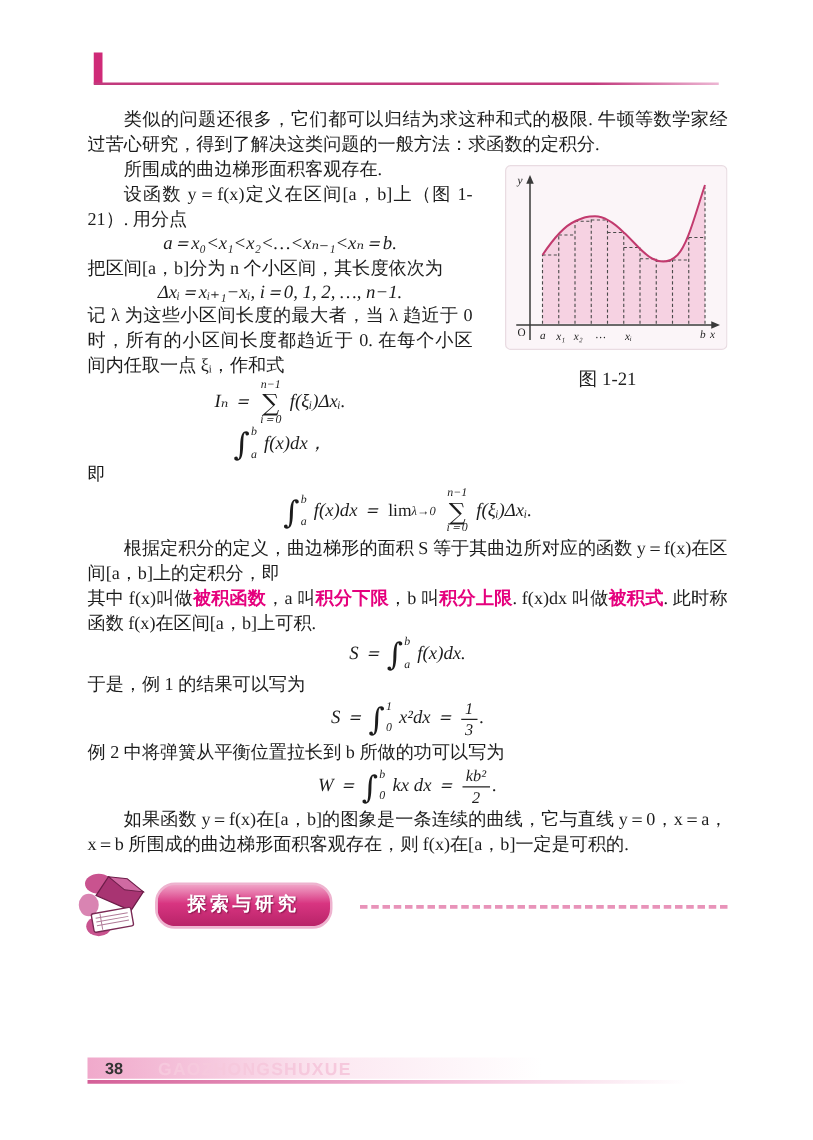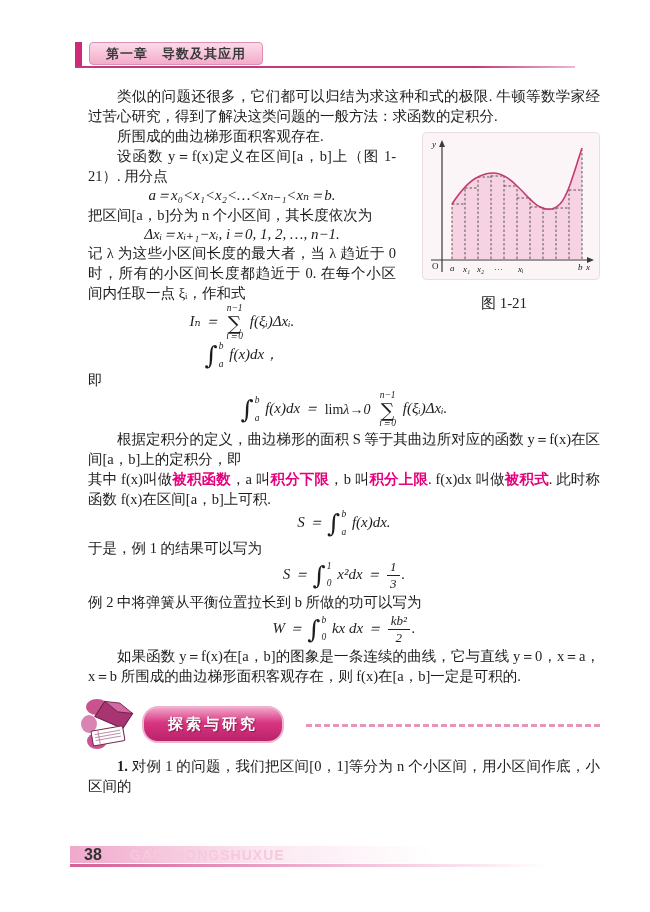--- a/index.html
+++ b/index.html
@@ -10,39 +10,39 @@
   .header{position:absolute;left:75px;top:42px;width:500px;}
   .header-row{display:flex;align-items:flex-start;height:24px;}
   .header-bar{width:7px;height:25px;background:#d4places;background:#cf2a78;}
   .chapter-label{margin-left:7px;background:linear-gradient(180deg,#fbdcE9,#f3abca);
         border:1px solid #dd8fb4;border-radius:4px;padding:3px 16px 2px;
         font-weight:bold;font-size:13px;color:#3a3a3a;letter-spacing:1px;line-height:16px;}
   .header-rule{position:absolute;left:0;top:24px;width:500px;height:2px;
         background:linear-gradient(to right,#c23a7d 80%,#edb6d3);}
 
   
-  .content{position:absolute;left:88px;top:86px;width:512px;font-size:14.5px;line-height:20px;}
+  .content{position:absolute;left:70px;top:86px;width:512px;font-size:14.5px;line-height:20px;}
   .p{margin:0;text-align:justify;}
   .indent{text-indent:2em;}
   .hl{color:#e5007d;font-weight:bold;}
 
   
   .formula{text-align:center;margin:1px 0;font-size:15px;font-style:italic;line-height:1.1;}
   .int{display:inline-flex;align-items:center;vertical-align:middle;font-style:normal;}
   .int-sign{font-size:25px;line-height:1;font-family:"DejaVu Serif",serif;}
   .int-lims{display:inline-flex;flex-direction:column;justify-content:space-between;
         height:27px;margin:0 2px 0 1px;font-size:9.5px;font-style:italic;line-height:1;}
   .int-lims .u{align-self:flex-end;}
   .int-lims .l{align-self:flex-start;}
   .sig{display:inline-flex;flex-direction:column;align-items:center;vertical-align:middle;
         margin:0 3px;font-size:9.5px;line-height:1;font-style:italic;}
   .sig-mid{font-size:19px;font-style:normal;line-height:.95;font-family:"DejaVu Serif",serif;}
   .lim{display:inline-flex;align-items:center;vertical-align:middle;
         font-style:normal;font-size:14px;line-height:1;margin:0 2px;}
-  .lim-sub{font-size:14px;font-style:italic;margin-top:1px;}
+  .lim-sub{font-size:10px;font-style:italic;margin-top:1px;}
   .frac{display:inline-flex;flex-direction:column;align-items:center;vertical-align:middle;
         font-size:13px;line-height:1.2;margin:0 2px;}
   .frac .num{border-bottom:1px solid #222;padding:0 3px;}
 
   
   .figure{float:right;width:192px;height:224px;margin:6px 0 0 12px;text-align:center;}
   .fig-panel{width:178px;height:148px;margin-left:14px;}
   .fig-caption{font-size:15px;color:#222;margin-top:8px;font-style:normal;}
 
   
@@ -50,36 +50,35 @@
   .pill{background:linear-gradient(180deg,#f0a2c6 0%,#d83581 45%,#b82368 100%);
         color:#fff;font-weight:bold;font-size:15px;letter-spacing:3px;
         padding:6px 24px 7px;border-radius:16px;border:2px solid #eeb3cf;
         text-shadow:1px 1px 1px rgba(110,15,60,.65);margin-left:-16px;white-space:nowrap;}
   .dashes{flex:1;border-top:3px dashed #e893b9;margin-left:10px;margin-top:2px;}
 
   
   .footer{position:absolute;left:70px;top:846px;width:505px;}
   .footer-bar{height:17px;display:flex;align-items:center;
         background:linear-gradient(to right,#f0a9cb 0%,#fce9f2 40%,#ffffff 72%);}
-  .page-num{font-family:"Liberation Sans",sans-serif;font-weight:bold;font-size:16px;
+  .page-num{font-family:"Liberation Sans",sans-serif;font-weight:bold;font-size:13px;
         color:#333;padding-left:14px;}
   .watermark{margin-left:28px;font-family:"Liberation Sans",sans-serif;font-weight:bold;
         font-size:14px;color:#f6c9dd;letter-spacing:1px;}
   .footer-line{height:3px;margin-top:1px;
         background:linear-gradient(to right,#d45f97,#f3bcd7 55%,rgba(255,255,255,0) 95%);}
 </style>
 </head>
 <body>
 
 <div class="page">
 
   <div class="header">
     <div class="header-row">
       <div class="header-bar"></div>
-      <div class="chapter-label">第一章　导数及其应用</div>
     </div>
     <div class="header-rule"></div>
   </div>
 
   <div class="content">
 
     <p class="p indent">类似的问题还很多，它们都可以归结为求这种和式的极限. 牛顿等数学家经过苦心研究，得到了解决这类问题的一般方法：求函数的定积分.</p>
 
     <div class="figure">
       <svg class="fig-panel" viewBox="0 0 178 148">
@@ -265,21 +264,20 @@
           <line x1="15" y1="36" x2="41" y2="36" stroke="#b07a97" stroke-width="0.8"></line>
           <line x1="15" y1="39" x2="41" y2="39" stroke="#b07a97" stroke-width="0.8"></line>
           <line x1="15" y1="42" x2="41" y2="42" stroke="#b07a97" stroke-width="0.8"></line>
           <line x1="19" y1="33" x2="19" y2="46" stroke="#b07a97" stroke-width="0.8"></line>
         </g>
       </svg>
       <div class="pill">探索与研究</div>
       <div class="dashes"></div>
     </div>
 
-    <p class="p indent"><b>1.</b><span> 对例 1 的问题，我们把区间[0，1]等分为 n 个小区间，用小区间作底，小区间的</span></p>
   </div>
 
   <div class="footer">
     <div class="footer-bar">
       <span class="page-num">38</span>
       <span class="watermark">GAOZHONGSHUXUE</span>
     </div>
     <div class="footer-line"></div>
   </div>
 

